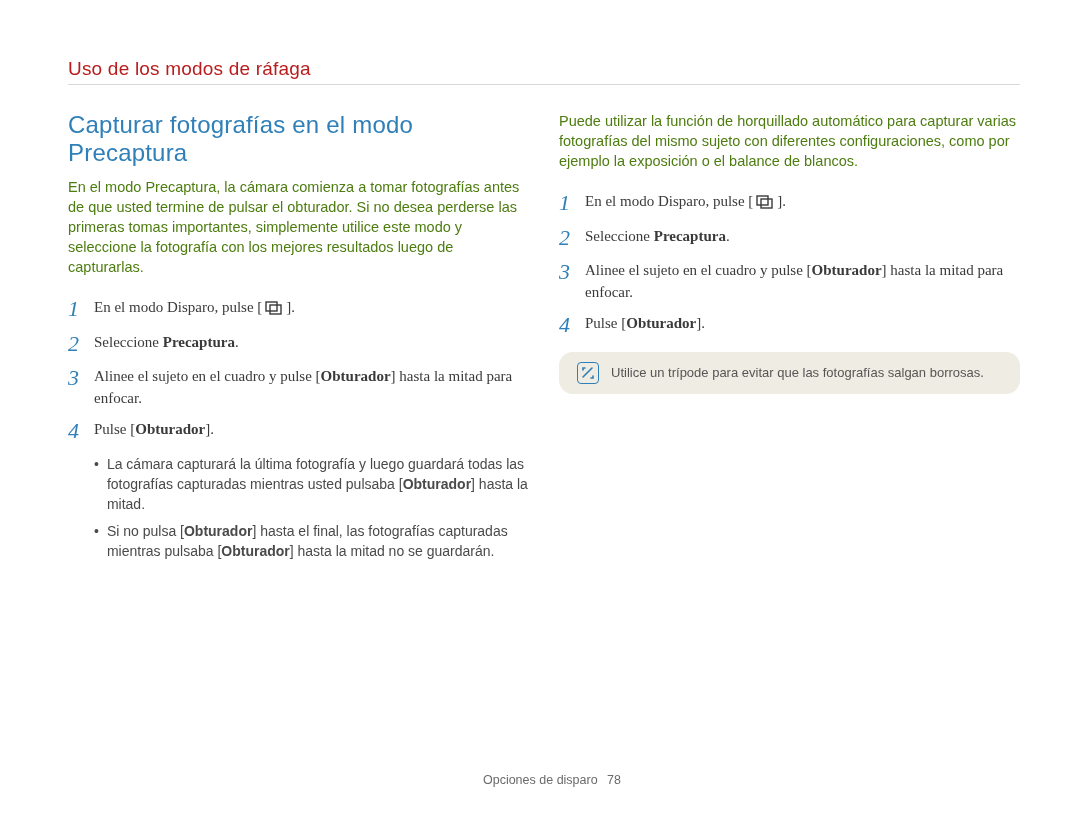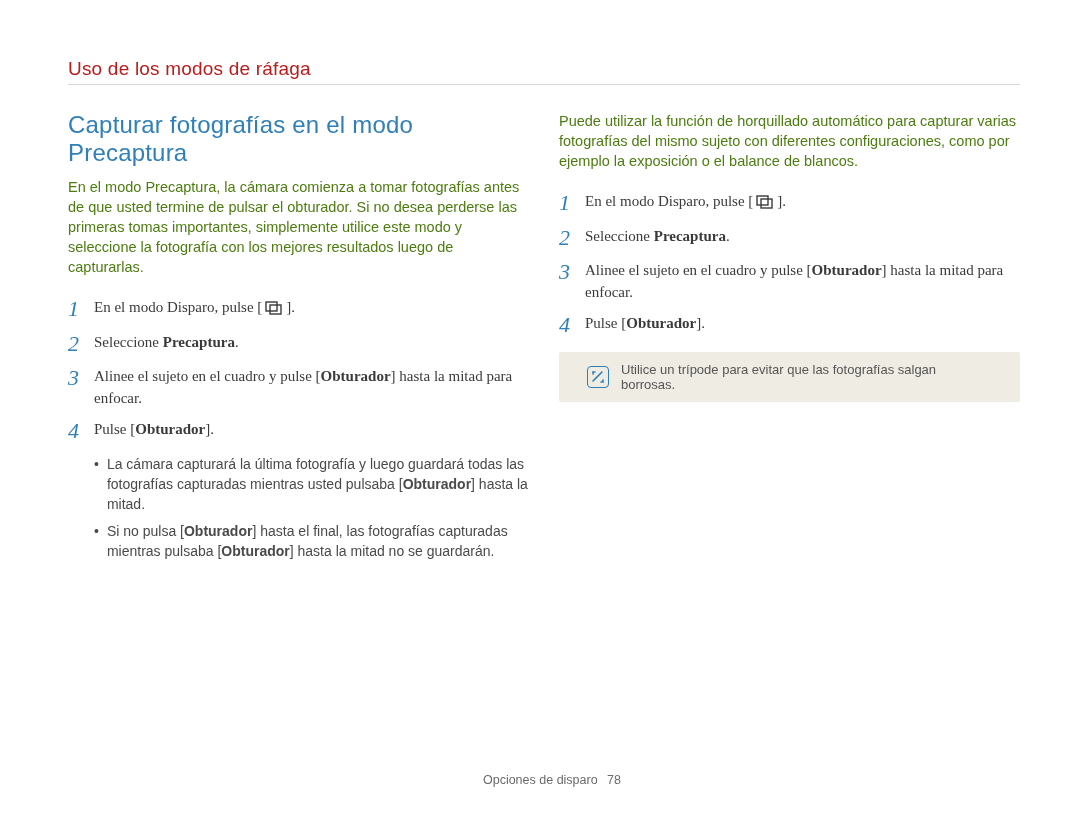--- a/index.html
+++ b/index.html
@@ -12,21 +12,21 @@
   .intro{font-size:14.5px;line-height:1.38;color:#4d7c0f;margin-bottom:20px;}
   .steps{margin:0;padding:0;list-style:none;}
   .step{display:flex;margin-bottom:10px;}
   .num{font-style:italic;font-family:Georgia,'Times New Roman',serif;color:#2f7fb8;font-size:22px;width:26px;flex:none;line-height:1.1;padding-top:0px;}
   .step-body{flex:1;font-size:15px;line-height:1.45;color:#3a3a3a;font-family:Liberation Serif, serif;}
   .step-body strong{font-weight:700;}
   .sub{margin:2px 0 14px 26px;padding:0;list-style:none;}
   .sub li{display:flex;font-size:14px;line-height:1.45;color:#4a4a4a;margin-bottom:6px;}
   .sub li::before{content:"•";margin:0 8px 0 0;flex:none;}
   .burst-icon{display:inline-block;vertical-align:-3px;margin:0 2px;}
-  .notebox{display:flex;align-items:center;background:#efece3;border-radius:2px;padding:10px 28px;margin-top:14px;}
+  .notebox{display:flex;align-items:center;background:#efece3;border-radius:14px;padding:10px 18px;margin-top:14px;}
   .note-icon{width:20px;height:20px;border:1.6px solid #2f7fb8;border-radius:4px;display:flex;align-items:center;justify-content:center;margin-right:12px;flex:none;}
   .note-icon svg{display:block;}
   .note-text{font-size:13px;color:#555;}
   .footer{position:absolute;bottom:28px;left:12px;width:1080px;text-align:center;font-size:12.5px;color:#6a6a6a;}
   .footer .pn{margin-left:6px;}
 </style>
 </head>
 <body>
 
 <div class="page">

